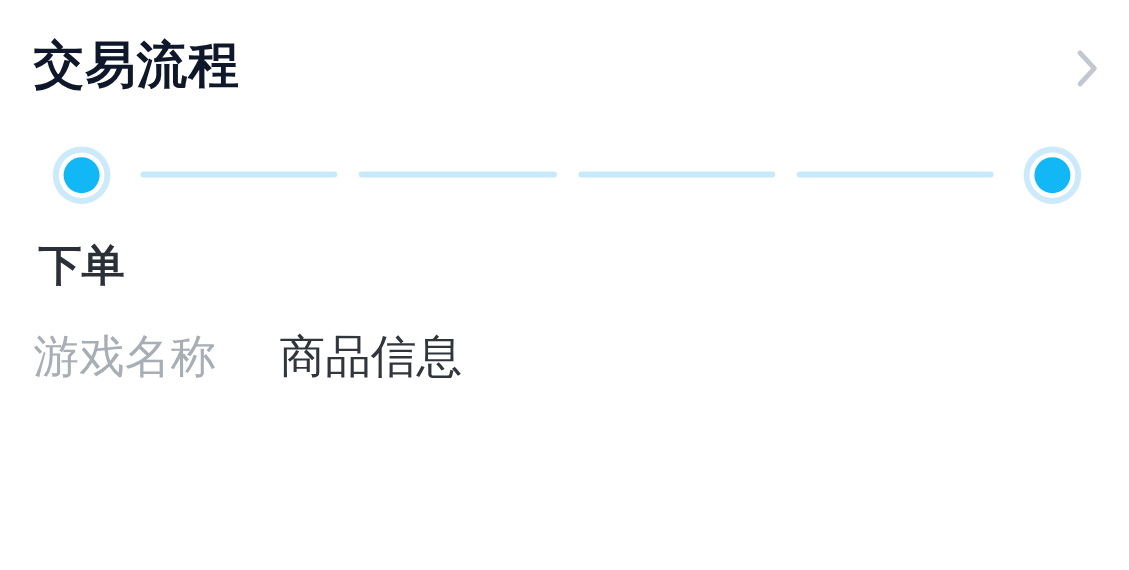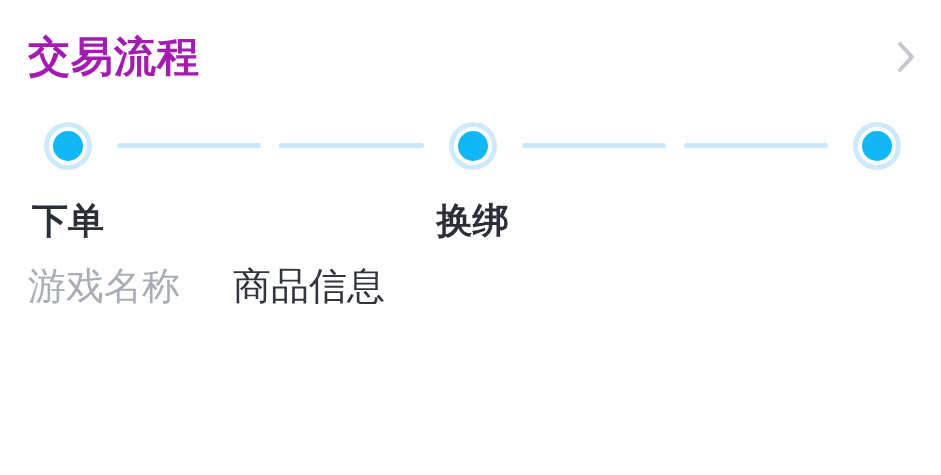--- a/index.html
+++ b/index.html
@@ -8,23 +8,24 @@
 
   .section-header {
     display: flex;
     align-items: center;
     justify-content: space-between;
     padding: 36px 20px 0 28px;
   }
   .section-title {
     font-size: 42px;
     font-weight: 700;
-    color: #a21caf;
+    color: #0f172a;
     line-height: 1;
     letter-spacing: 1px;
+    font-family: Liberation Mono, monospace;
   }
   .chevron { display: flex; align-items: center; padding: 0 4px; cursor: pointer; }
 
   
   .stepper {
     display: flex;
     align-items: flex-start;
     padding: 0 24px 0 28px;
     margin-top: 44px;
   }
@@ -63,21 +64,21 @@
   .product-section { padding: 0 28px; }
   .product-title {
     margin-top: 90px;
     font-size: 42px;
     font-weight: 700;
     color: #2b3038;
     line-height: 1;
     letter-spacing: 1px;
   }
   .info-row {
-    margin-top: 28px;
+    margin-top: 40px;
     display: flex;
     align-items: flex-end;
     font-size: 38px;
     line-height: 1;
   }
   .info-label { color: #a8aeb6; width: 205px; flex-shrink: 0; }
   .info-value { color: #31363d; }
 </style>
 </head>
 <body>
@@ -91,24 +92,20 @@
   </div>
 </div>
 
 <div class="stepper">
   <div class="step">
     <div class="dot"></div>
     <div class="step-label">下单</div>
   </div>
   <div class="connector"></div>
   <div class="connector"></div>
-  <div class="step">
-    <div class="dot"></div>
-    <div class="step-label">换绑</div>
-  </div>
   <div class="connector"></div>
   <div class="connector"></div>
   <div class="step">
     <div class="dot"></div>
   </div>
 </div>
 
 <div class="product-section">
   <div class="info-row">
     <div class="info-label">游戏名称</div>

